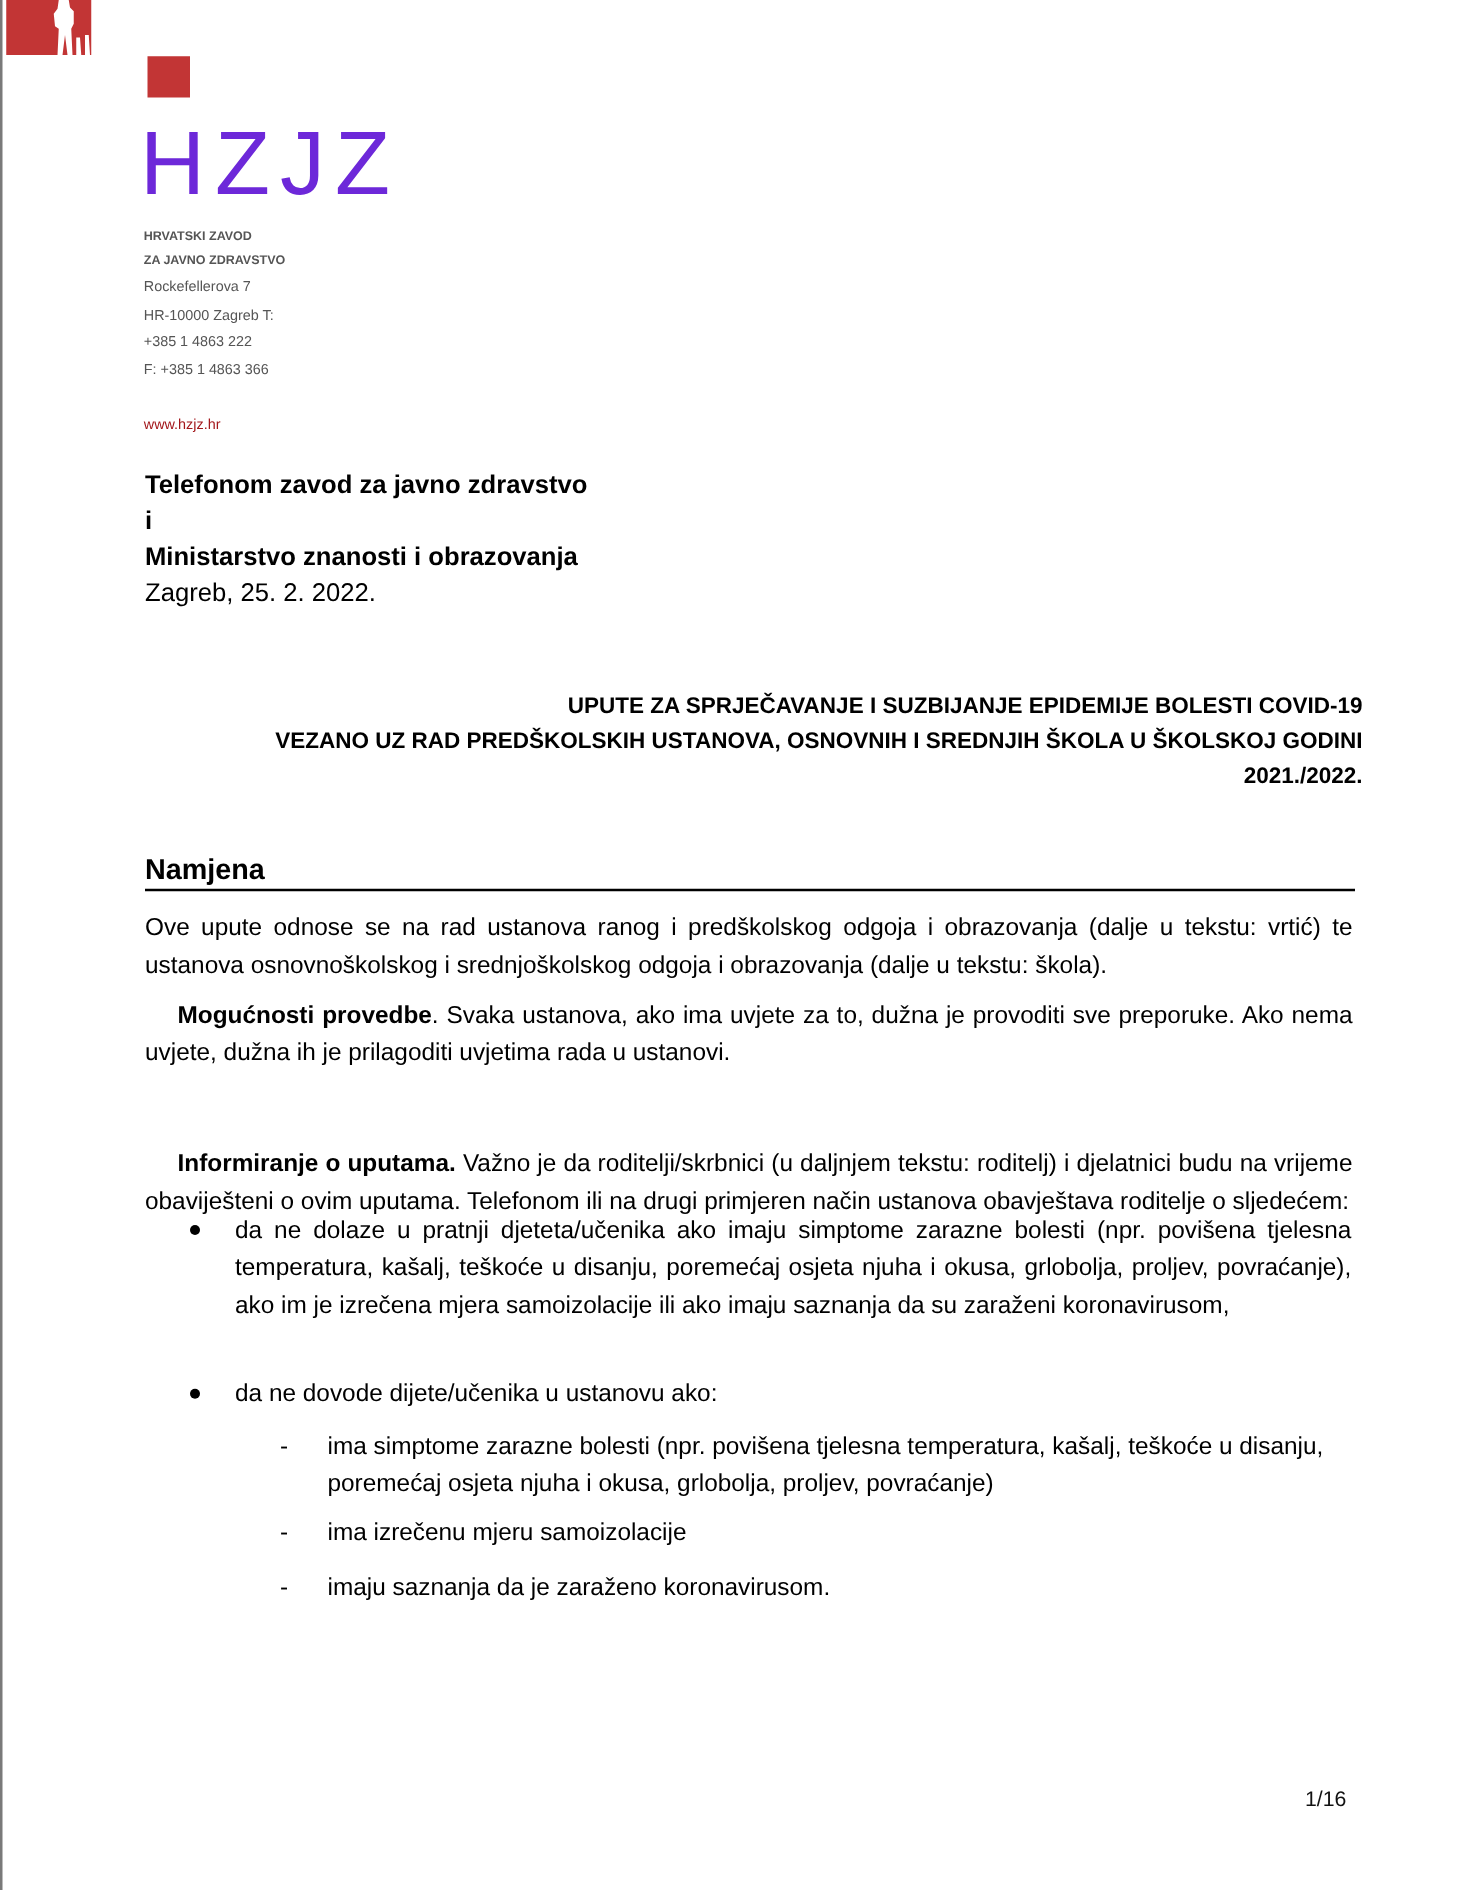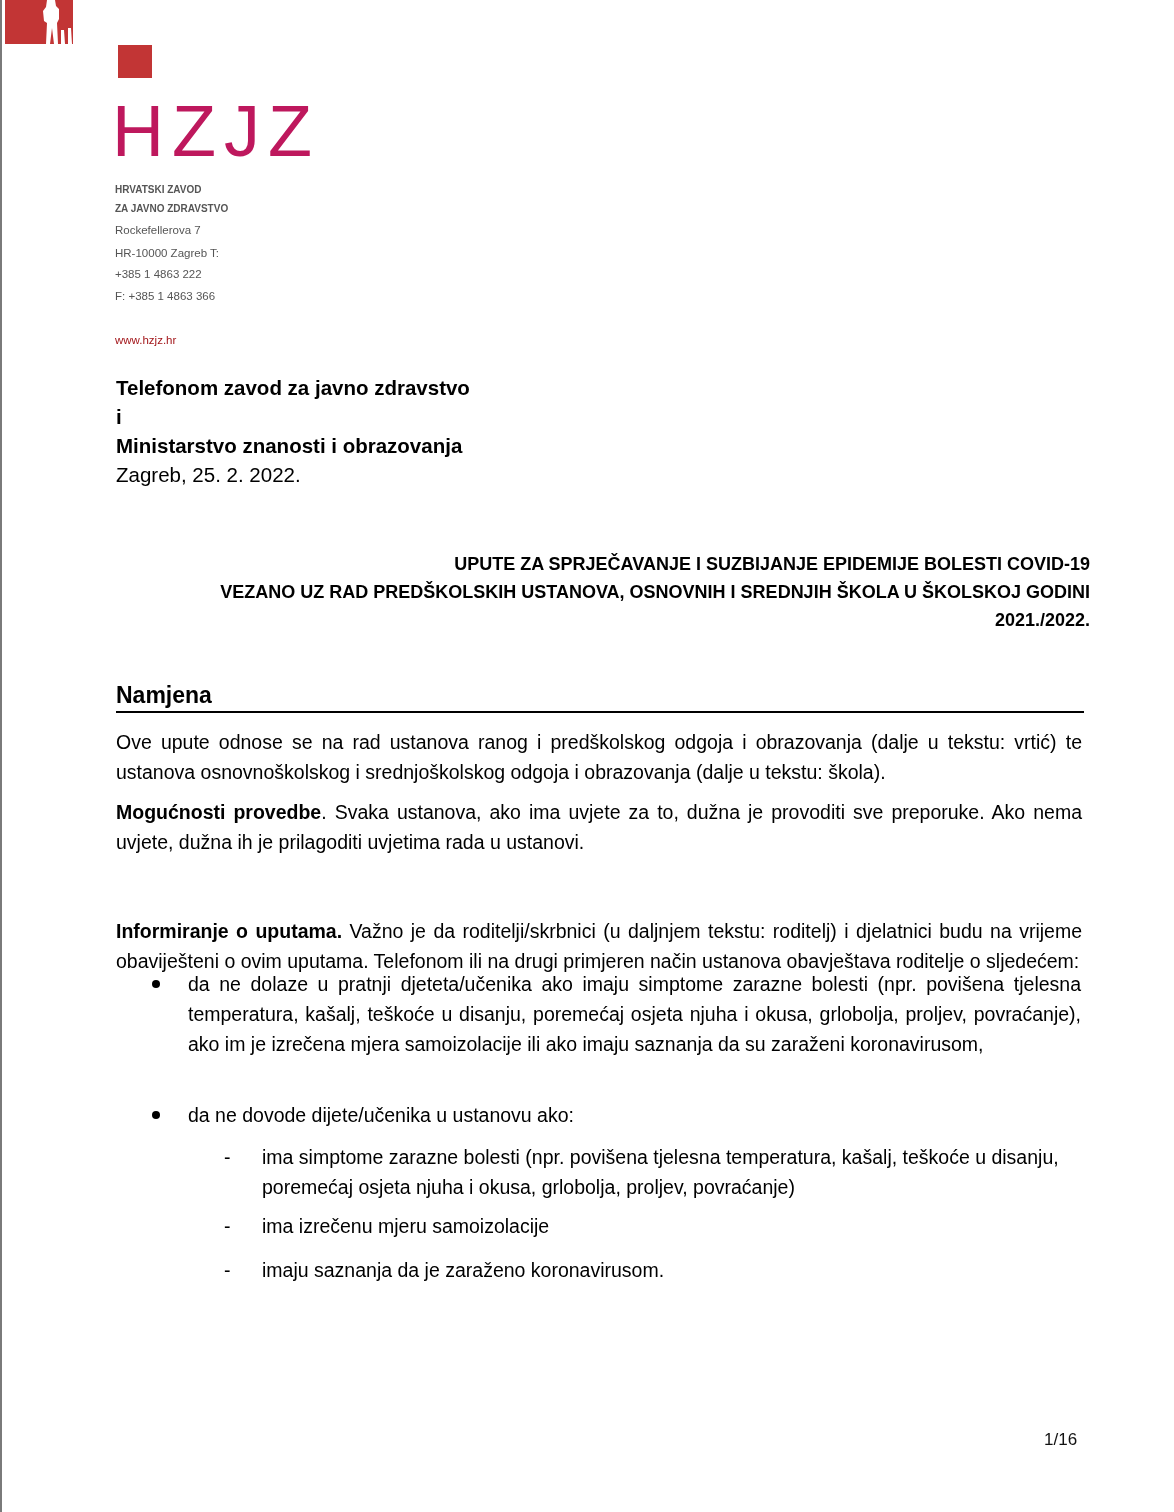--- a/index.html
+++ b/index.html
@@ -8,36 +8,36 @@
     background: #ffffff;
     font-family: "Liberation Sans", "DejaVu Sans", sans-serif;
     color: #000;
   }
   .left-border { position: absolute; left: 0; top: 0; width: 2px; height: 1512px; background: #7a7a7a; }
 
   .corner-block { position: absolute; left: 5px; top: 0; width: 68px; height: 44px; background: #c23535; overflow: hidden; }
   .corner-block svg { position: absolute; left: 30px; top: 0; }
 
   .logo-square { position: absolute; left: 118px; top: 45px; width: 34px; height: 33px; background: #c23535; }
-  .logo-text { position: absolute; left: 112px; top: 92px; font-size: 72px; letter-spacing: 8px; line-height: 78px; font-weight: 400; color: #be185d; }
+  .logo-text { position: absolute; left: 112px; top: 92px; font-size: 72px; letter-spacing: 8px; line-height: 78px; font-weight: 400; color: #6d28d9; }
 
   .addr { position: absolute; left: 115px; font-size: 11.5px; color: #555; line-height: 14px; white-space: nowrap; }
   .addr.bold { font-weight: 700; font-size: 10px; color: #555; }
   .addr.link { color: #a3171b; }
 
   .org { position: absolute; left: 116px; font-size: 20.5px; line-height: 26px; white-space: nowrap; }
   .org.b { font-weight: 700; }
 
   .title { position: absolute; left: 110px; width: 980px; text-align: right; font-weight: 700; font-size: 18px; line-height: 28px; }
 
   .section-h { position: absolute; left: 116px; top: 680px; font-size: 23px; font-weight: 700; line-height: 30px; text-align: center; }
   .section-rule { position: absolute; left: 116px; top: 711px; width: 968px; height: 1.5px; background: #000; }
 
   .para { position: absolute; left: 116px; width: 966px; font-size: 19.5px; line-height: 30px; text-align: justify; }
-  .para b { font-weight: 700; }
+  .para b { font-weight: 700; margin-left: 26px; }
 
   .bullet { position: absolute; left: 152px; width: 8px; height: 8px; border-radius: 50%; background: #000; }
   .bullet-text { position: absolute; left: 188px; width: 893px; font-size: 19.5px; line-height: 30px; text-align: justify; }
 
   .dash { position: absolute; left: 224px; font-size: 19.5px; line-height: 30px; }
   .dash-text { position: absolute; left: 262px; width: 820px; font-size: 19.5px; line-height: 30px; }
 
   .page-num { position: absolute; left: 1044px; top: 1429px; font-size: 17px; line-height: 22px; color: #111; }
 </style>
 </head>

